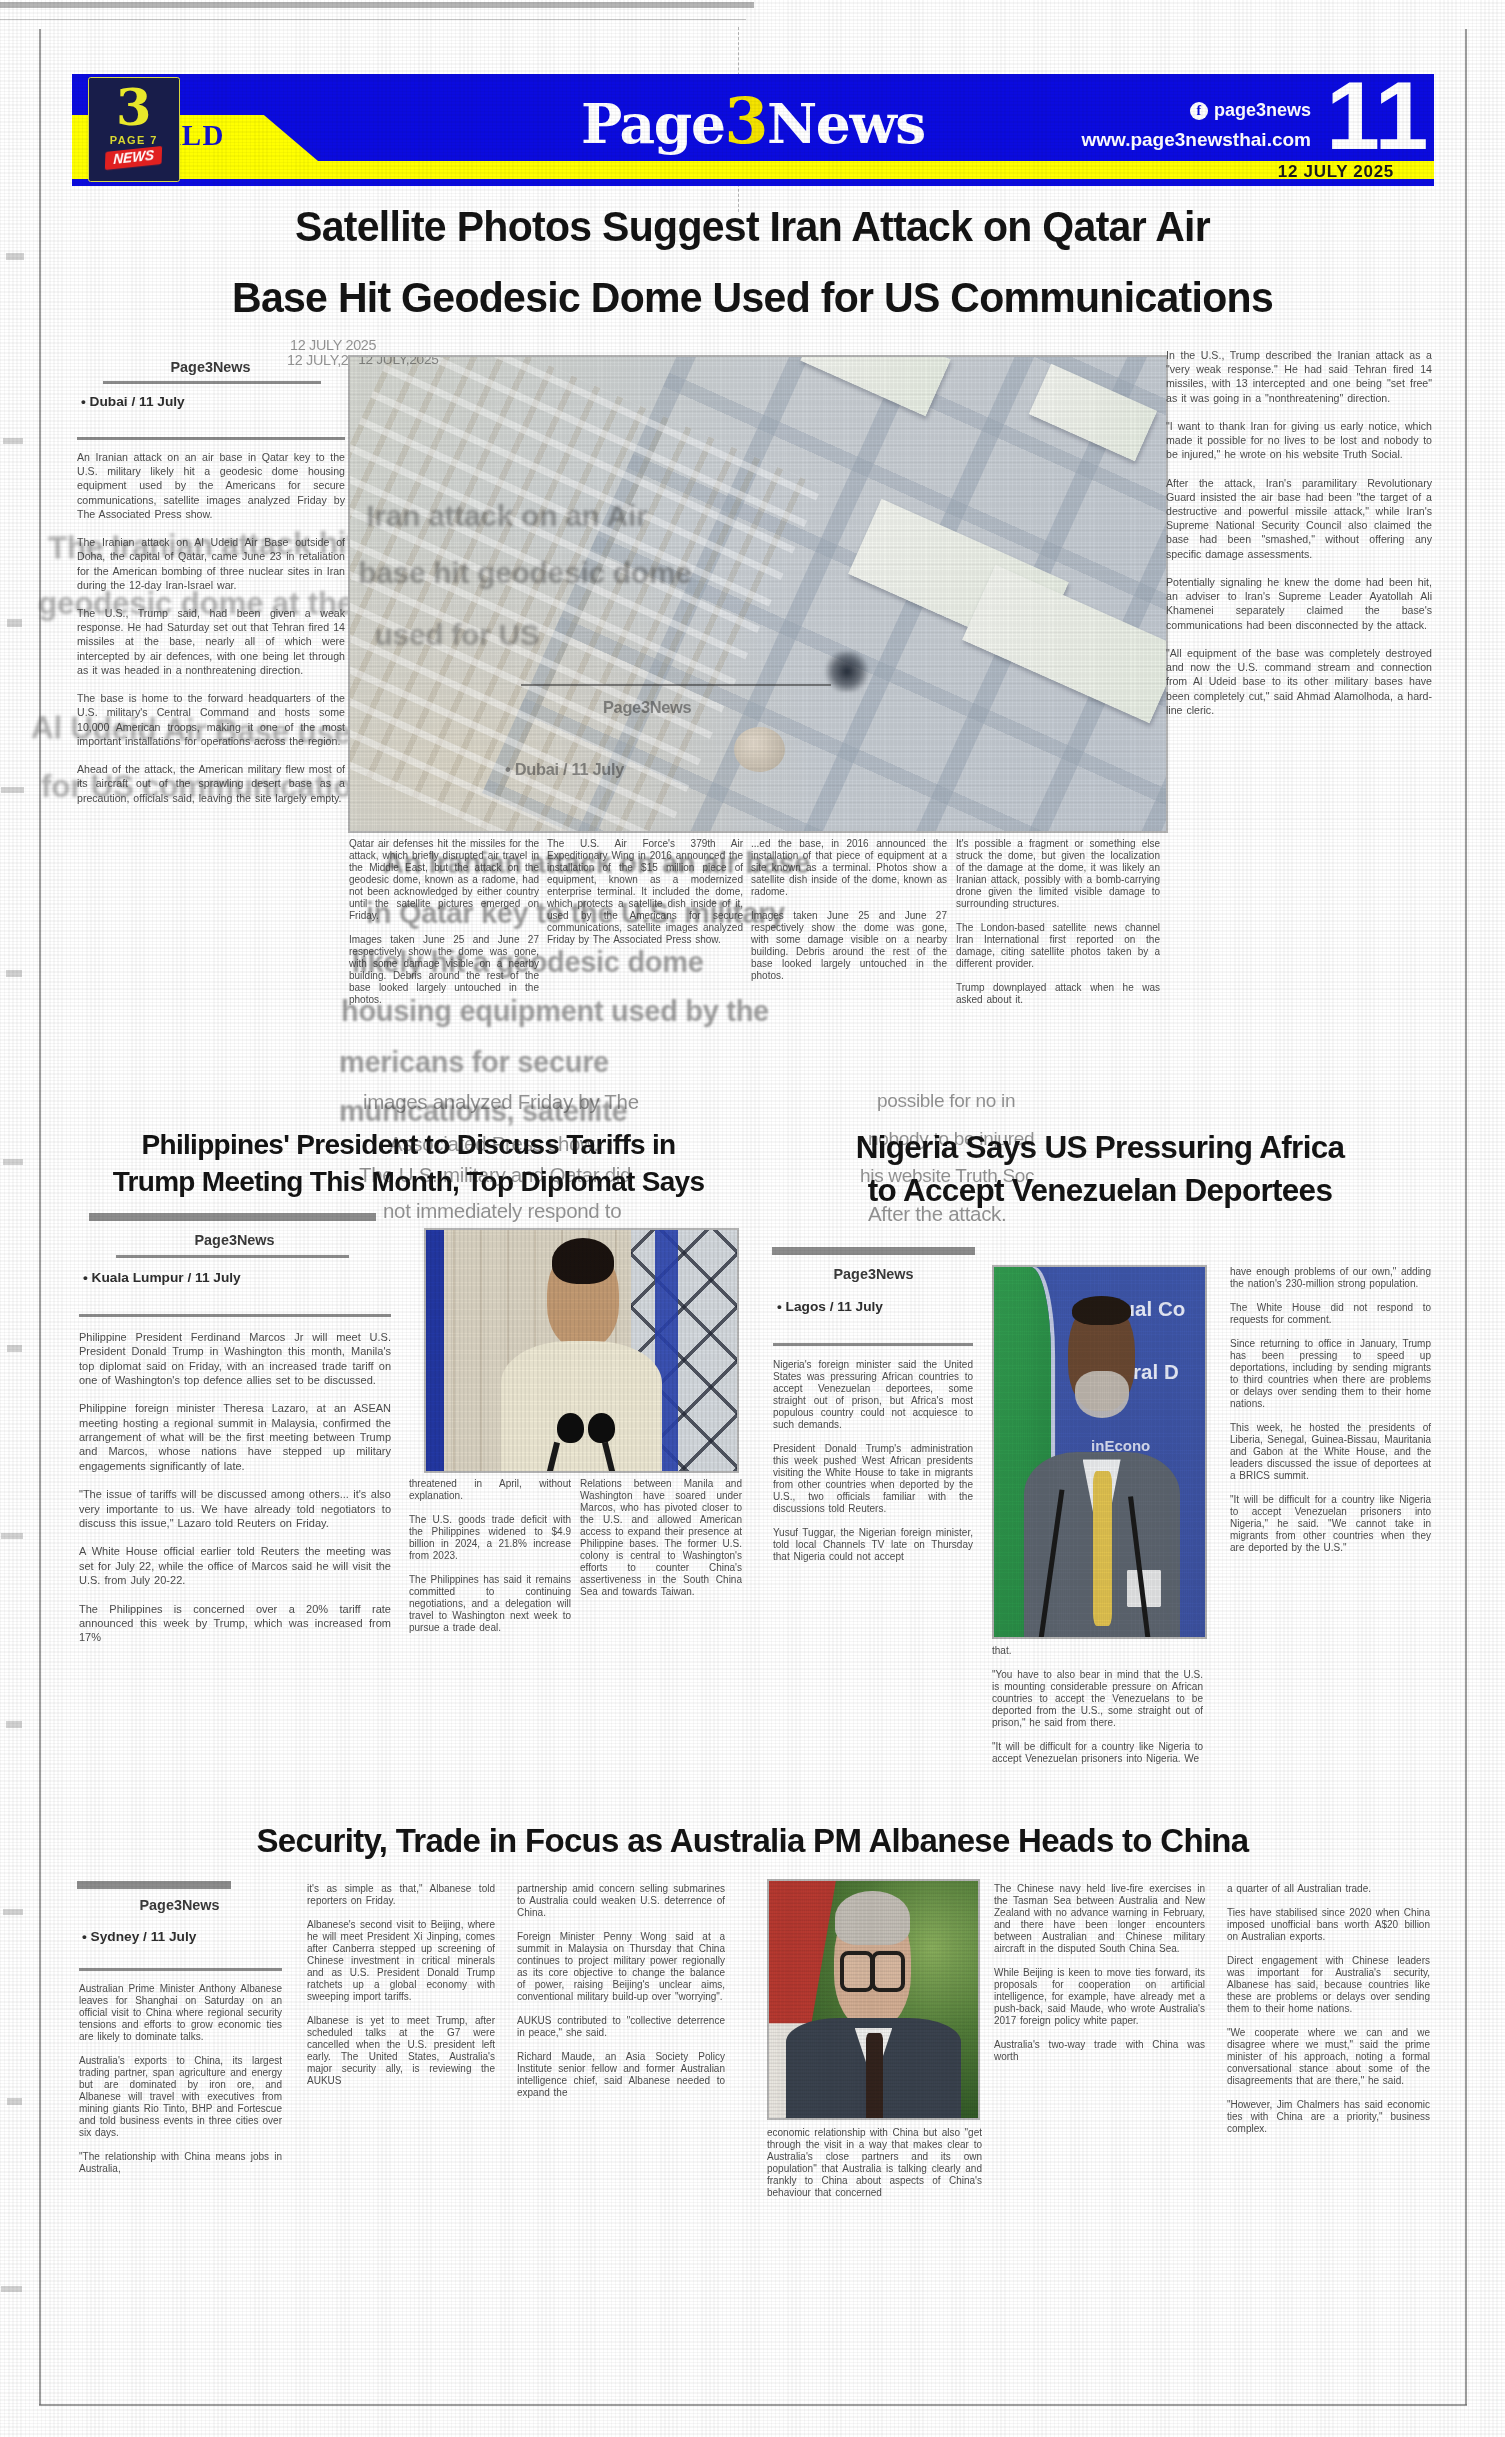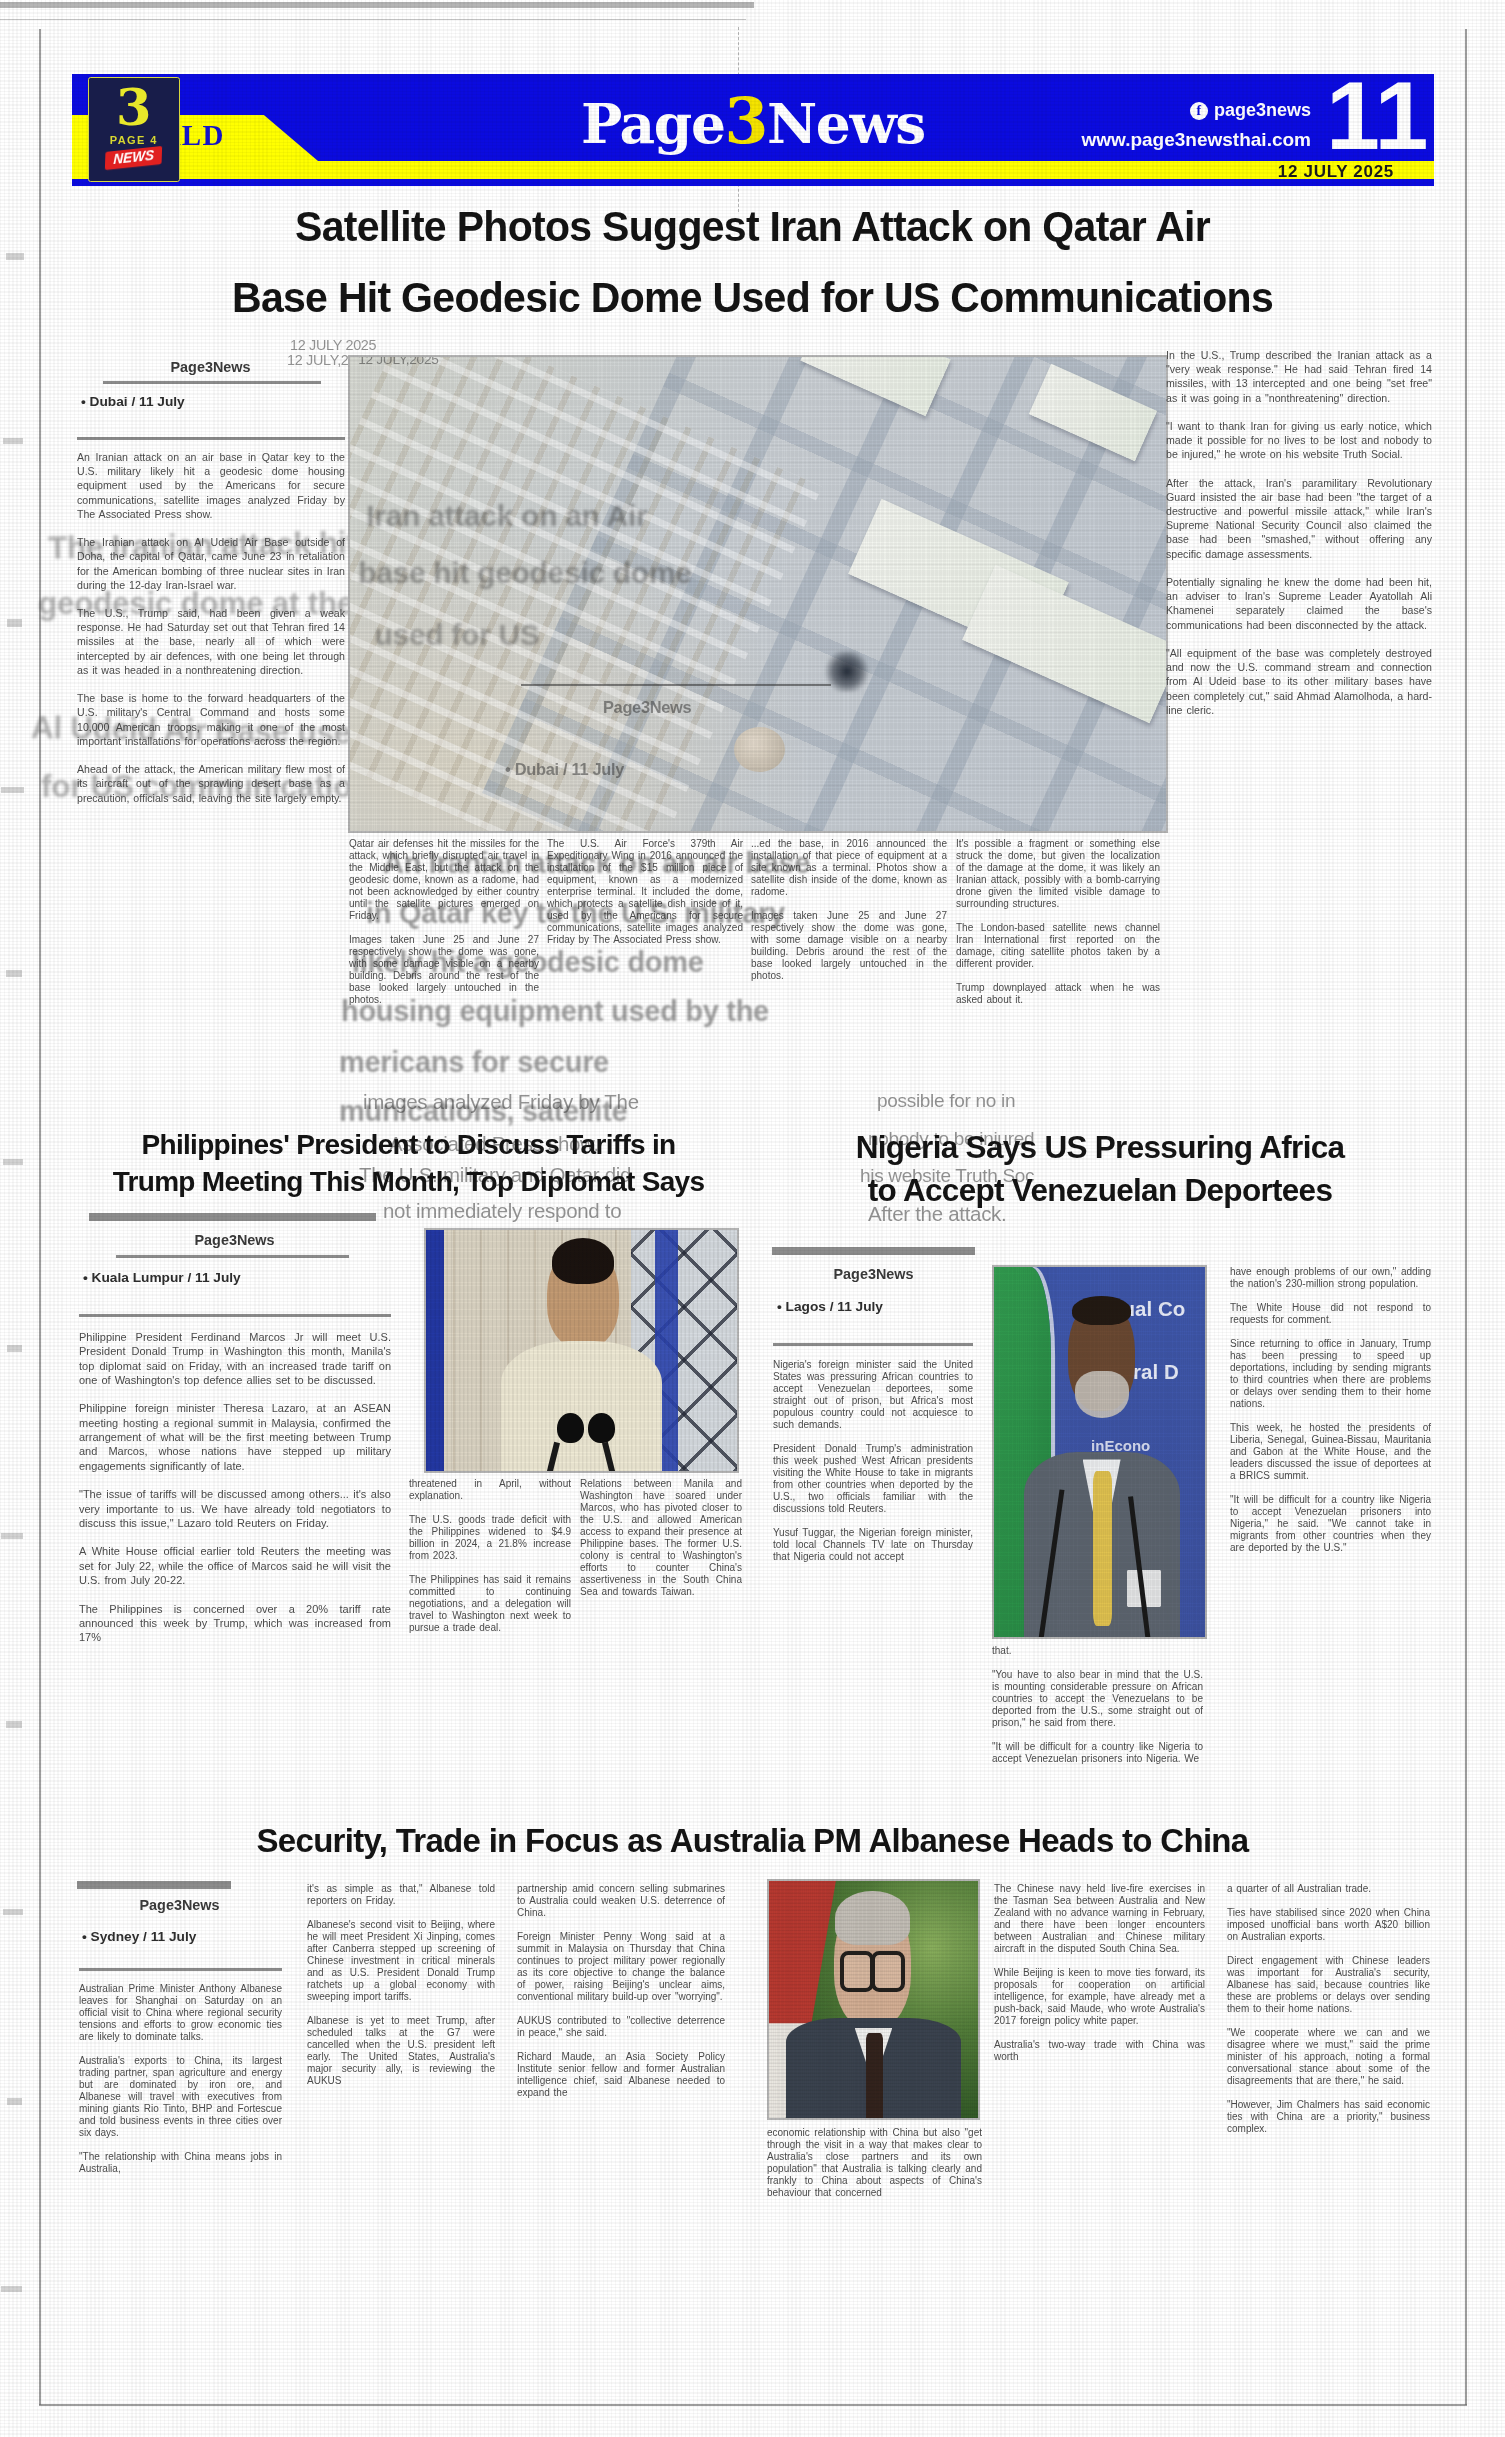--- a/index.html
+++ b/index.html
@@ -143,21 +143,21 @@
 <div class="nz" style="left:1.4px;top:2286px;width:20.5px;height:5.5px;"></div>
 
 <div class="abs hdr">
   <div class="blue"></div>
   <div class="worldwrap"></div>
   <div class="ystrip"></div>
   <div class="bline"></div>
   <div class="world">WORLD</div>
   <div class="logo">
     <span class="n3">3</span>
-    <span class="cap">PAGE 4</span>
+    <span class="cap">PAGE 7</span>
     <span class="ribbon">NEWS</span>
   </div>
   <div class="masthead"><span>Page</span><span class="y3">3</span><span>News</span></div>
   <div class="fbrow">
     <div class="fbcircle">f</div>
     <div class="fblabel">page3news</div>
   </div>
   <div class="website">www.page3newsthai.com</div>
   <div class="pgnum">11</div>
   <div class="hdate">12 JULY 2025</div>

